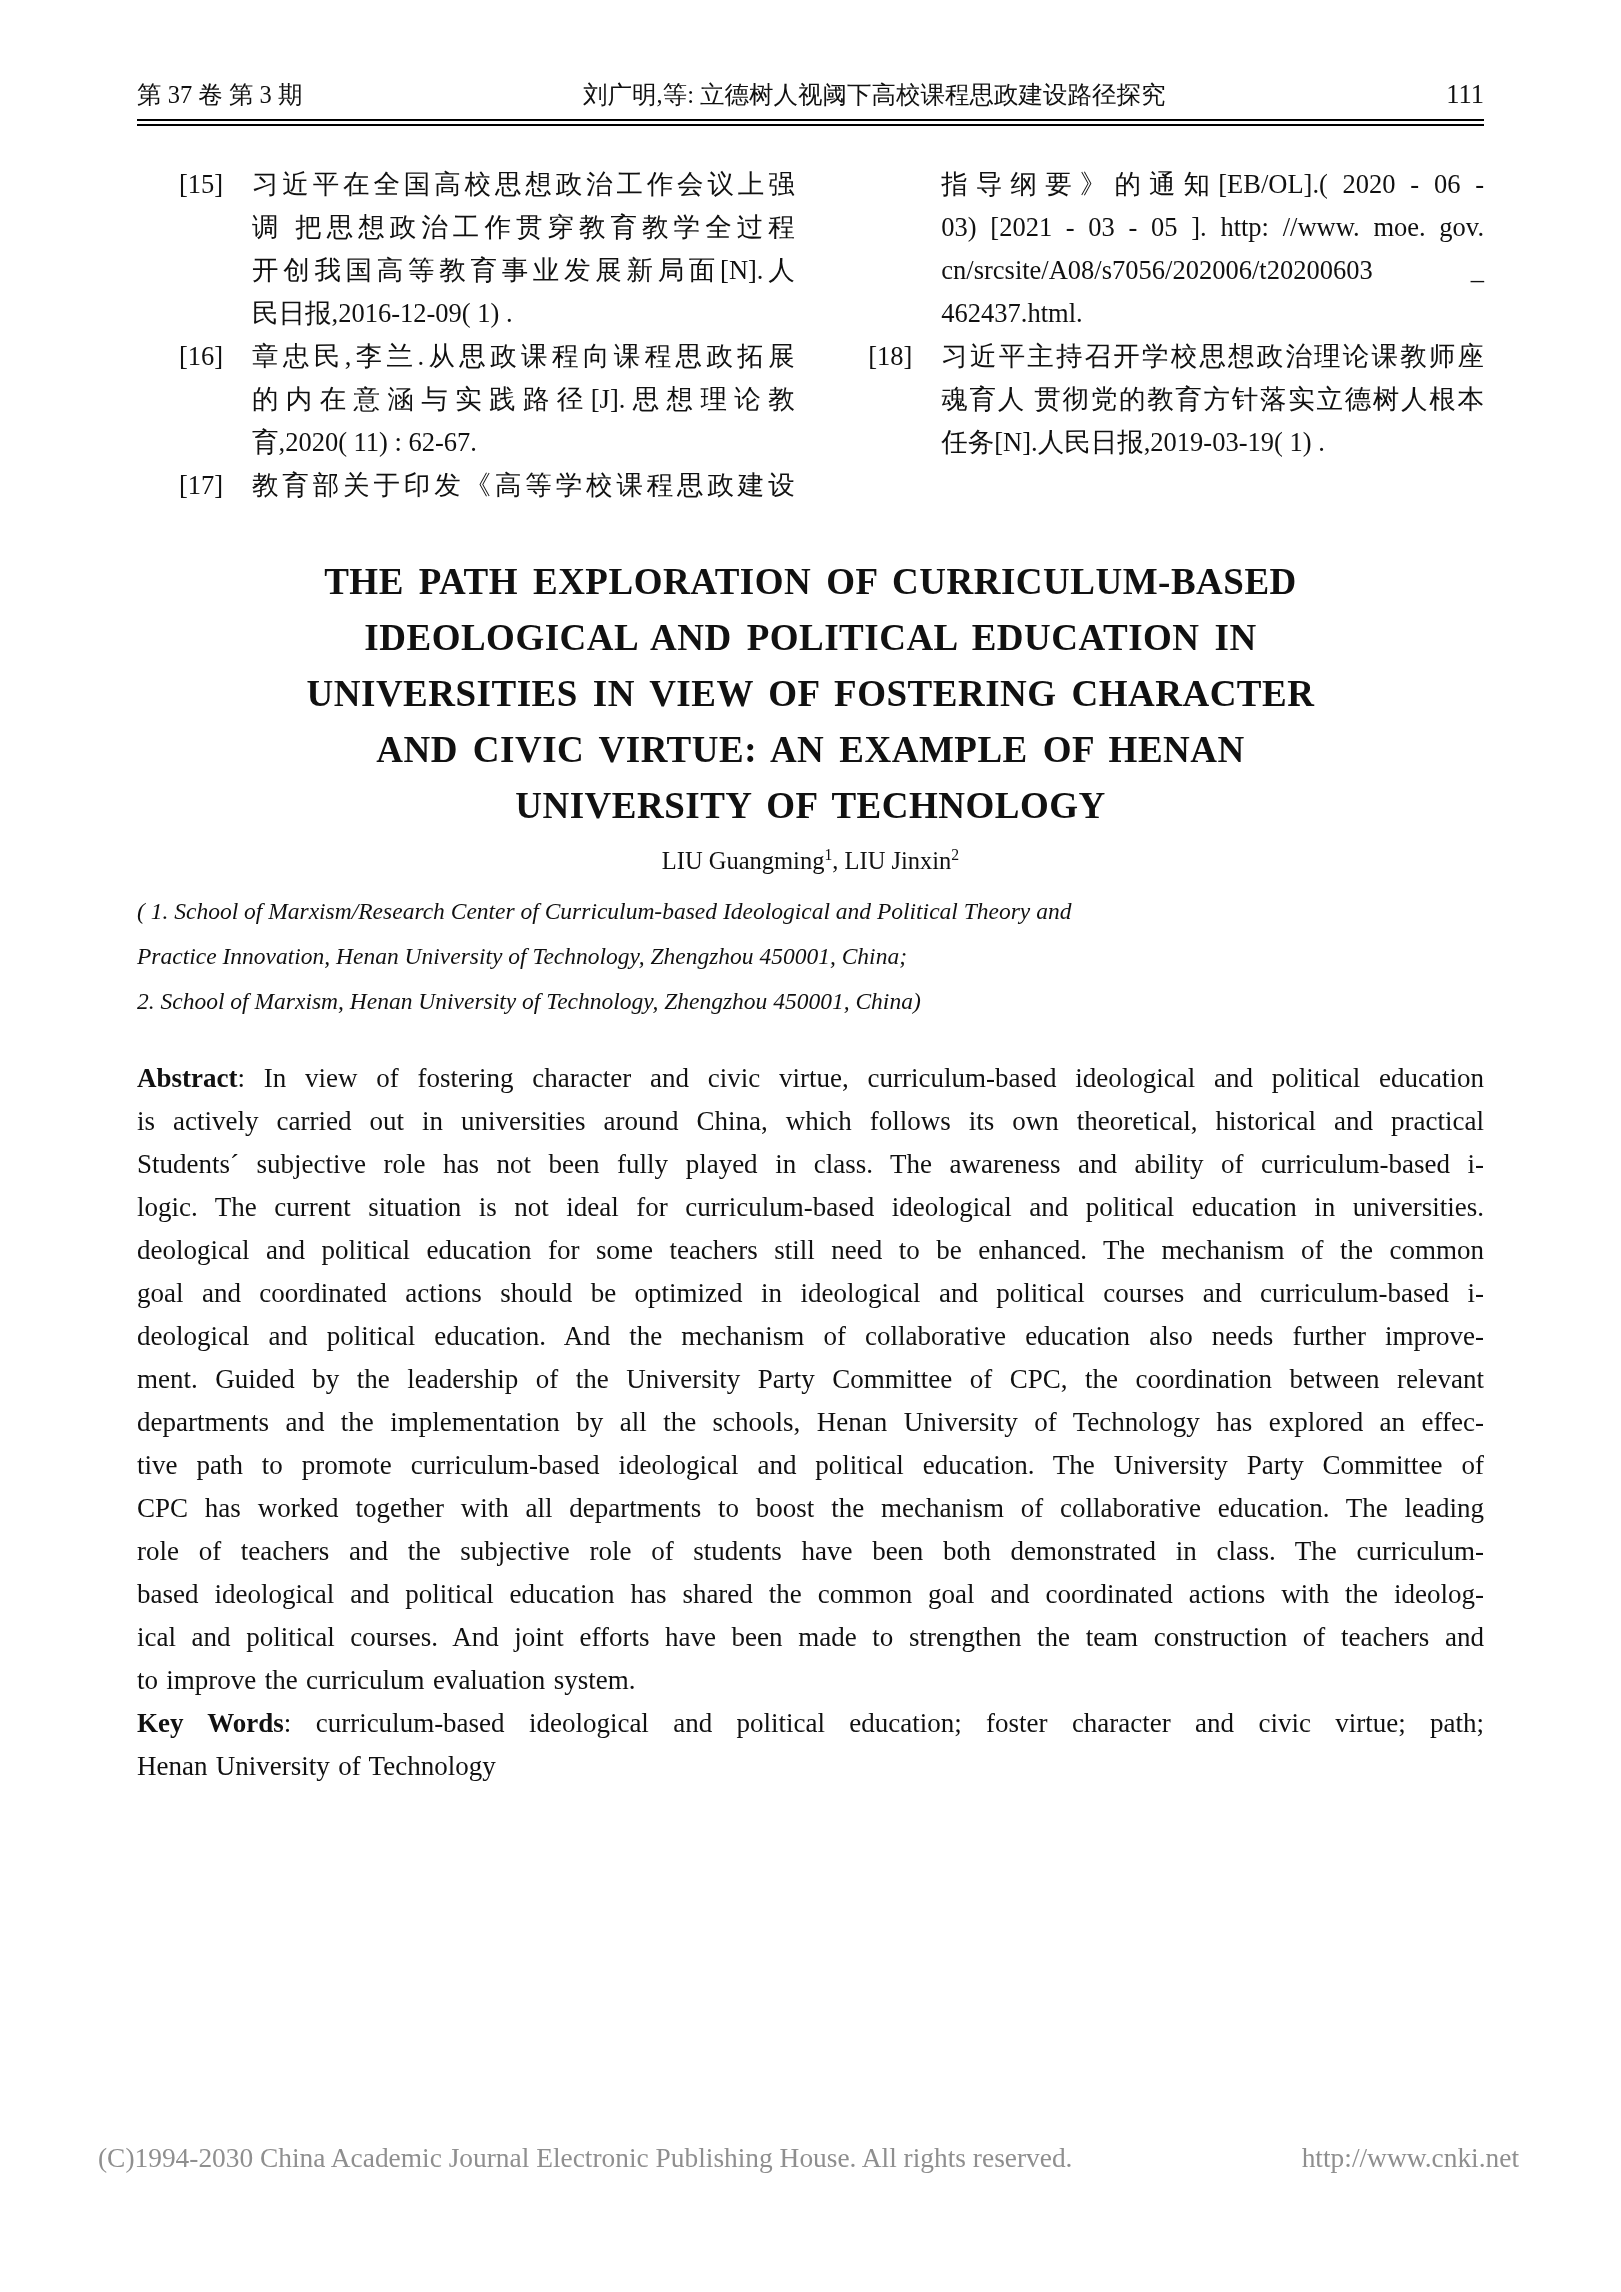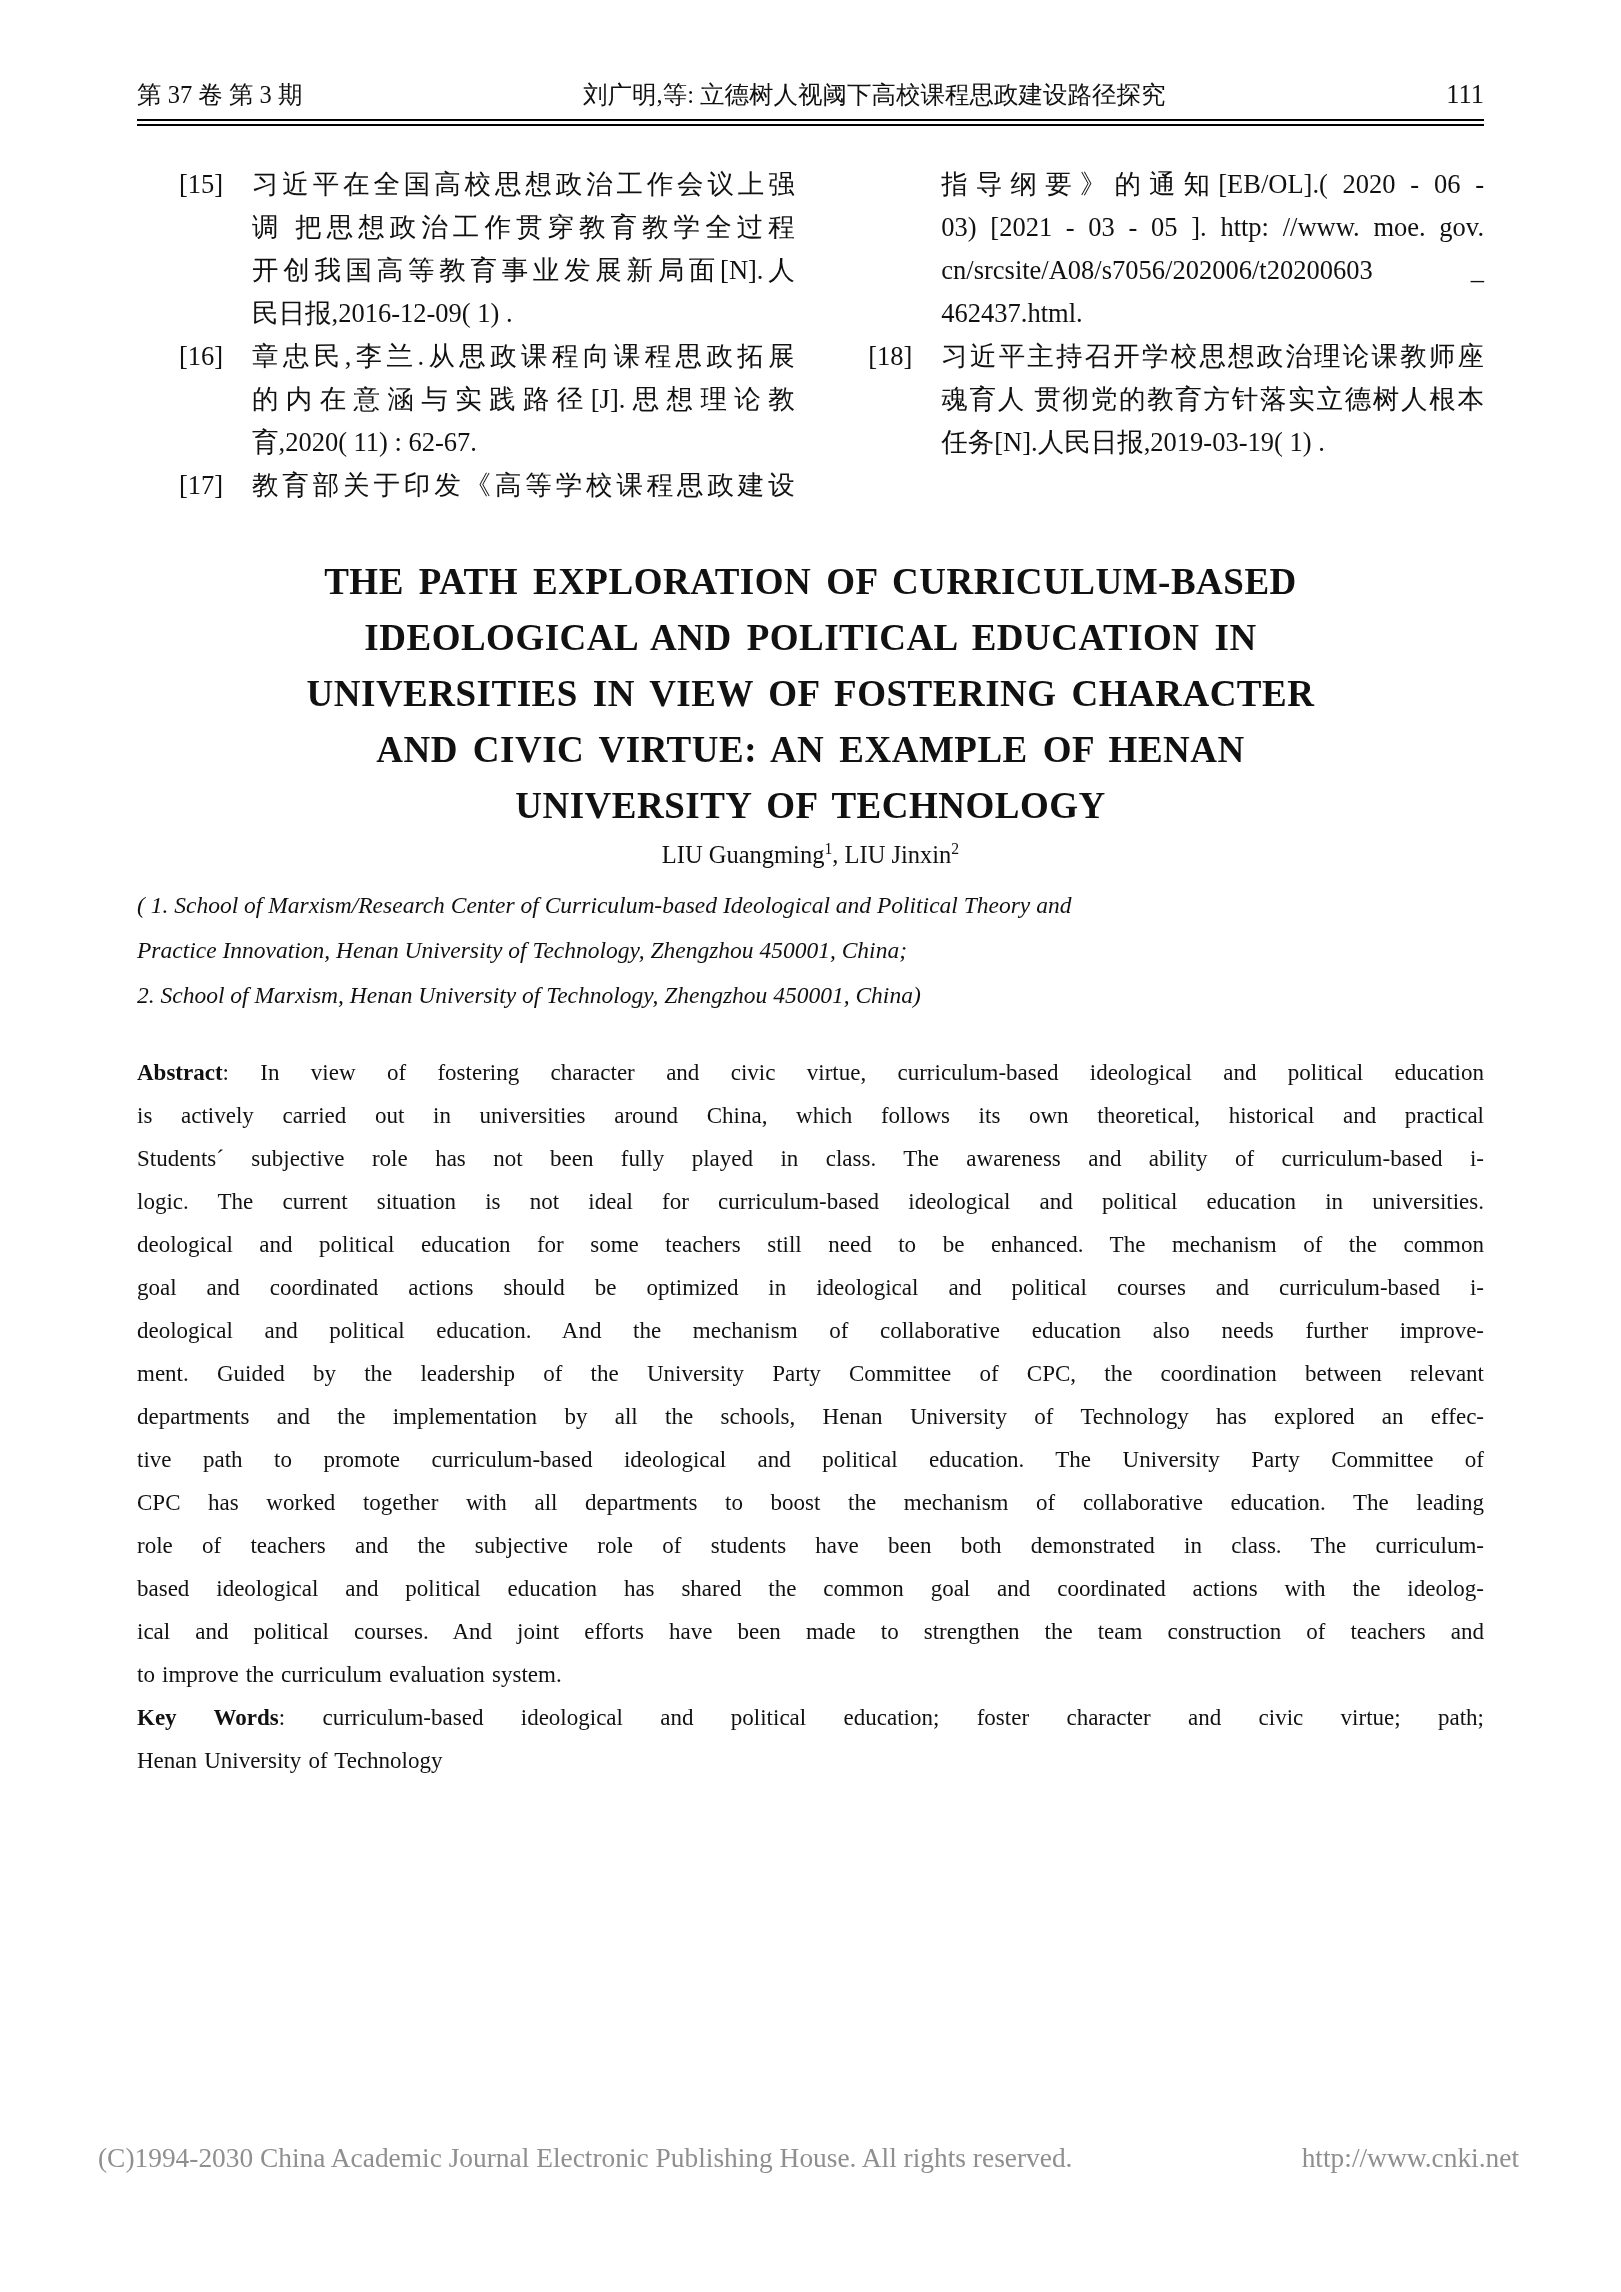--- a/index.html
+++ b/index.html
@@ -48,37 +48,37 @@
   .title {
     margin-top: 47px;
     text-align: center;
     font-weight: bold;
     font-size: 37px; line-height: 56px;
     word-spacing: 0.14em;
     letter-spacing: 0.5px;
   }
 
   .authors {
-    margin-top: 6px;
+    margin-top: 12px;
     text-align: center;
     font-size: 24.5px;
   }
   .authors sup { font-size: 15.7px; }
 
   .affiliations {
     margin-top: 13.7px;
     text-align: left;
     font-style: italic;
     font-size: 23.5px; line-height: 45px;
   }
 
   
   .abstract {
     margin-top: 33px;
-    font-size: 23px; line-height: 43px;
+    font-size: 27px; line-height: 43px;
     word-spacing: 0.06em;
   }
   .lbl { font-weight: bold; }
 
   
   .pg-footer {
     position: absolute;
     left: 98px; right: 102px; top: 2143px;
     display: flex; justify-content: space-between; align-items: baseline;
     color: #8f8f8f;

